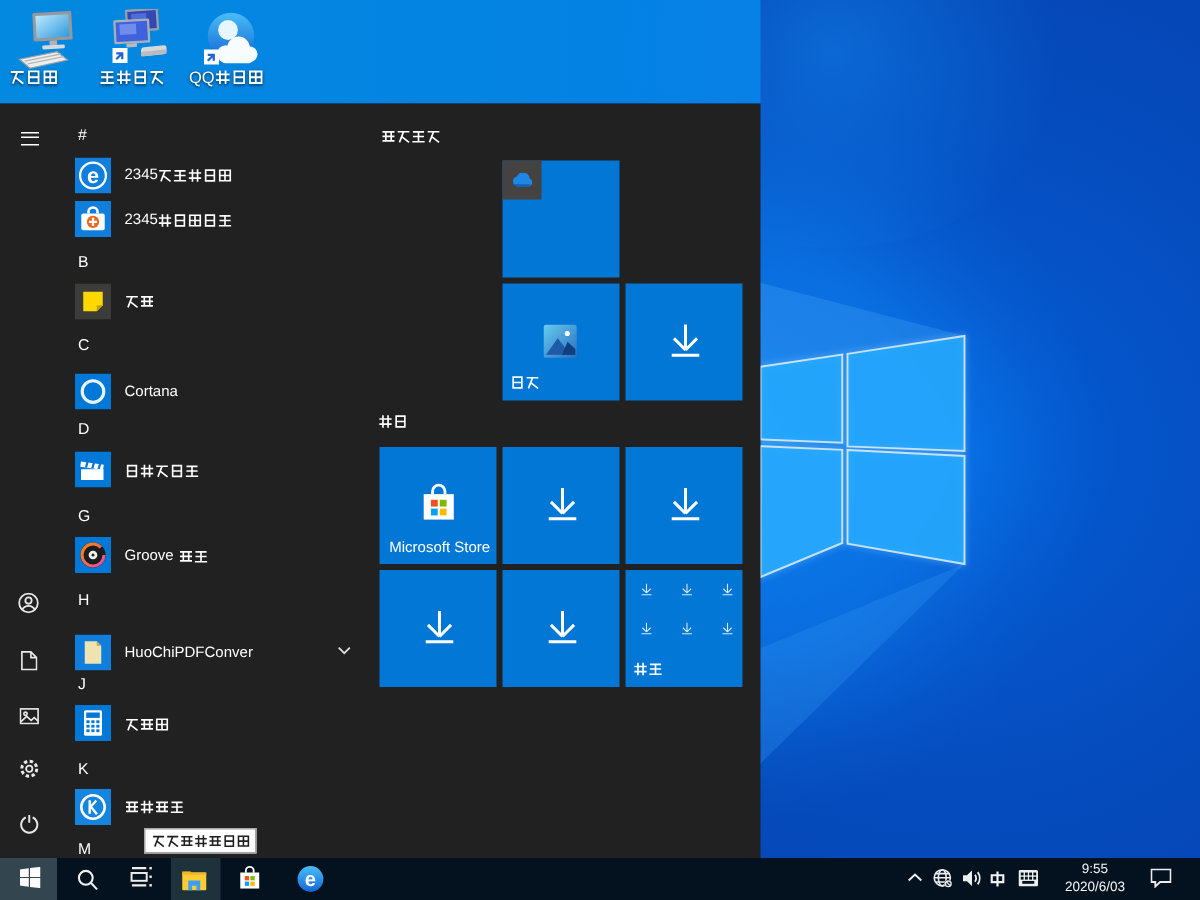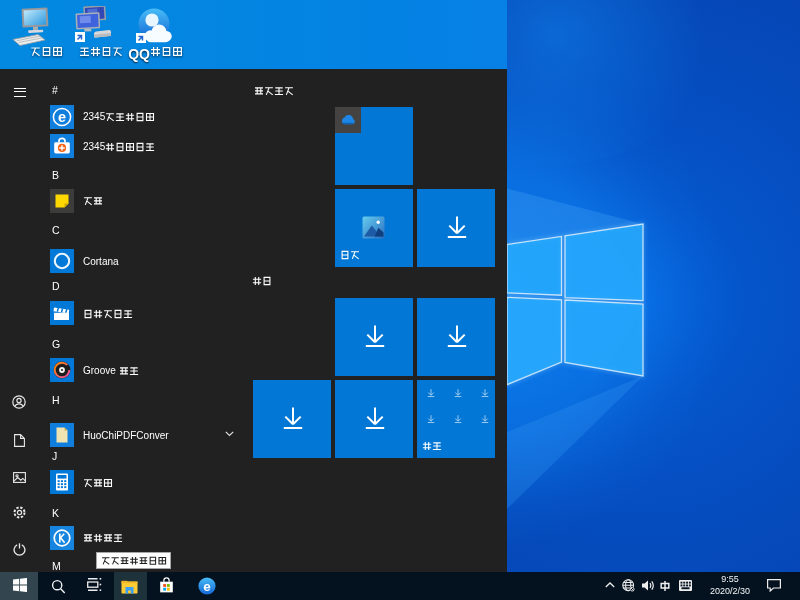--- a/index.html
+++ b/index.html
@@ -9,21 +9,21 @@
 .hd{position:absolute;left:52px;height:12px;line-height:12px;font-size:10.5px;color:#fff;}
 .it{position:absolute;left:50px;height:24px;}
 .it .lb{position:absolute;left:33px;top:0;height:24px;display:flex;align-items:center;font-size:10px;color:#fff;white-space:nowrap;}
 .zh{display:inline-block;}
 .lb .zh{margin-top:1px;}
 .tile{position:absolute;width:78px;height:78px;background:#0377d5;}
 .tlab{position:absolute;left:5px;bottom:5px;color:#fff;font-size:10px;display:flex;white-space:nowrap;}
 .ghd{position:absolute;font-size:10.5px;color:#fff;height:12px;line-height:12px;display:flex;align-items:center;}
 #tbar{position:absolute;left:0;top:572px;width:800px;height:28px;background:#041220;}
 #ttip{position:absolute;left:96px;top:552px;width:73px;height:15px;background:#fefefe;border:1px solid #a6a6a6;display:flex;align-items:center;justify-content:center;}
-.dlab{position:absolute;color:#fff;font-size:14px;text-shadow:0 1px 2px rgba(0,0,0,.8);display:flex;justify-content:flex-end;font-weight:bold;}
+.dlab{position:absolute;color:#fff;font-size:11px;text-shadow:0 1px 2px rgba(0,0,0,.8);display:flex;justify-content:flex-start;}
 .dlab svg{filter:drop-shadow(0 1px 1px rgba(0,30,60,.85));}
 </style>
 </head>
 <body>
 <svg width="0" height="0" style="position:absolute">
 <defs>
 <g id="k1" fill="none" stroke-width="1.1">
         <path d="M1.3 1.9H8.7M1.3 5H8.7M0.9 8.5H9.1M5 1.9V8.5"></path>
       </g>
 <g id="k2" fill="none" stroke-width="1.1">
@@ -304,20 +304,26 @@
           <use href="#k2"></use>
           <use href="#k4" x="10"></use>
         </svg>
       </span>
     </div>
 <div class="tile" style="left:416.5px;top:120px">
       <svg class="abs" style="left:26px;top:24px" width="28" height="28" viewBox="0 0 28 28">
         <use href="#dla"></use>
       </svg>
     </div>
+<div class="tile" style="left:252.5px;top:228.5px">
+      <svg class="abs" style="left:26px;top:23px" width="27" height="29">
+        <use href="#bag" width="27" height="29"></use>
+      </svg>
+      <span class="tlab" style="font-size:10px;left:7px">Microsoft Store</span>
+    </div>
 <div class="tile" style="left:334.5px;top:228.5px">
       <svg class="abs" style="left:26px;top:24px" width="28" height="28" viewBox="0 0 28 28">
         <use href="#dla"></use>
       </svg>
     </div>
 <div class="tile" style="left:416.5px;top:228.5px">
       <svg class="abs" style="left:26px;top:24px" width="28" height="28" viewBox="0 0 28 28">
         <use href="#dla"></use>
       </svg>
     </div>
@@ -498,18 +504,18 @@
         <rect x="9.9" y="1.7" width="1.9" height="1.9"></rect>
         <rect x="1.5" y="4.5" width="1.9" height="1.9"></rect>
         <rect x="4.3" y="4.5" width="1.9" height="1.9"></rect>
         <rect x="7.1" y="4.5" width="1.9" height="1.9"></rect>
         <rect x="9.9" y="4.5" width="1.9" height="1.9"></rect>
         <rect x="2.5" y="7.3" width="8" height="1.9"></rect>
       </g>
     </svg>
 <div class="abs" style="left:700px;top:574px;width:60px;height:24px;color:#f5f5f5;font-size:9px;line-height:11.5px;text-align:center;position:fixed">
       <div>9:55</div>
-      <div>2020/2/30</div>
+      <div>2020/6/03</div>
     </div>
 <svg class="abs" style="left:767px;top:579px;position:fixed" width="14" height="13" viewBox="0 0 14 13" fill="none" stroke="#ededed" stroke-width="1.2">
       <path d="M0.6 0.6h12.8v8.4H6.4L3.2 12v-3H0.6z"></path>
     </svg>
 </div>
 
 </body></html>

